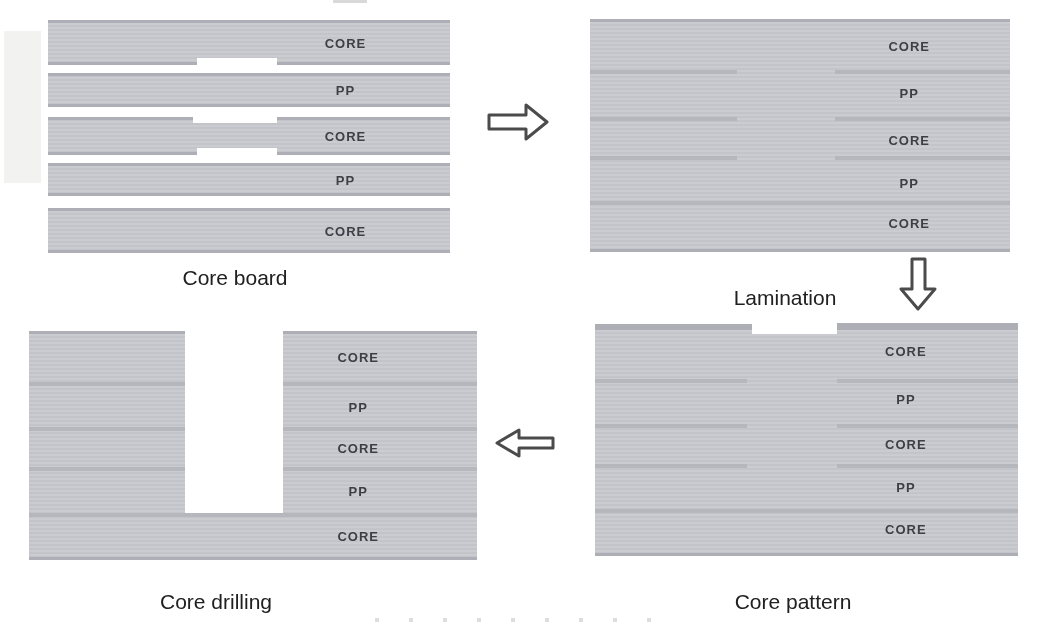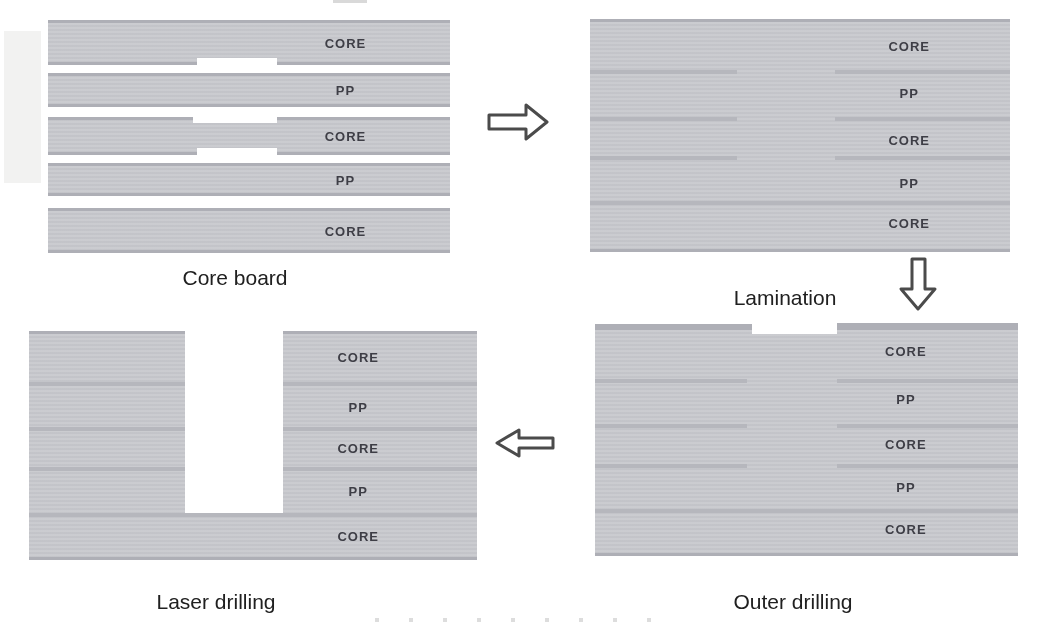--- a/index.html
+++ b/index.html
@@ -106,36 +106,36 @@
       <div class="divider out-div" style="top:49px;"></div>
       <div class="divider out-div" style="top:94px;"></div>
       <div class="divider out-div" style="top:134px;"></div>
       <div class="divider full" style="top:179px;"></div>
       <span class="layer-label" style="left:73.5%;top:21px;">CORE</span>
       <span class="layer-label" style="left:73.5%;top:69px;">PP</span>
       <span class="layer-label" style="left:73.5%;top:114px;">CORE</span>
       <span class="layer-label" style="left:73.5%;top:157px;">PP</span>
       <span class="layer-label" style="left:73.5%;top:199px;">CORE</span>
     </div>
-    <div class="caption" style="left:583px;top:590px;">Outer drilling</div>
+    <div class="caption" style="left:583px;top:590px;">Core pattern</div>
   </div>
 
   <svg class="arrow-svg" style="left:494px;top:426px;" width="62" height="34" viewBox="0 0 62 34">
     <polygon points="59,12 25,12 25,4 3,17 25,30 25,22 59,22"></polygon>
   </svg>
 
   <div>
     <div class="board" style="left:29px;top:331px;width:448px;height:229px;">
       <div class="divider full" style="top:51px;"></div>
       <div class="divider full" style="top:96px;"></div>
       <div class="divider full" style="top:136px;"></div>
       <div class="divider full" style="top:182px;z-index:3;"></div>
       <div class="cavity" style="left:156px;top:0;width:98px;height:182px;"></div>
       <span class="layer-label" style="left:73.5%;top:26px;z-index:4;">CORE</span>
       <span class="layer-label" style="left:73.5%;top:76px;z-index:4;">PP</span>
       <span class="layer-label" style="left:73.5%;top:117px;z-index:4;">CORE</span>
       <span class="layer-label" style="left:73.5%;top:160px;z-index:4;">PP</span>
       <span class="layer-label" style="left:73.5%;top:205px;z-index:4;">CORE</span>
     </div>
-    <div class="caption" style="left:6px;top:590px;">Laser drilling</div>
+    <div class="caption" style="left:6px;top:590px;">Core drilling</div>
   </div>
 
 </div>
 
 </body></html>

